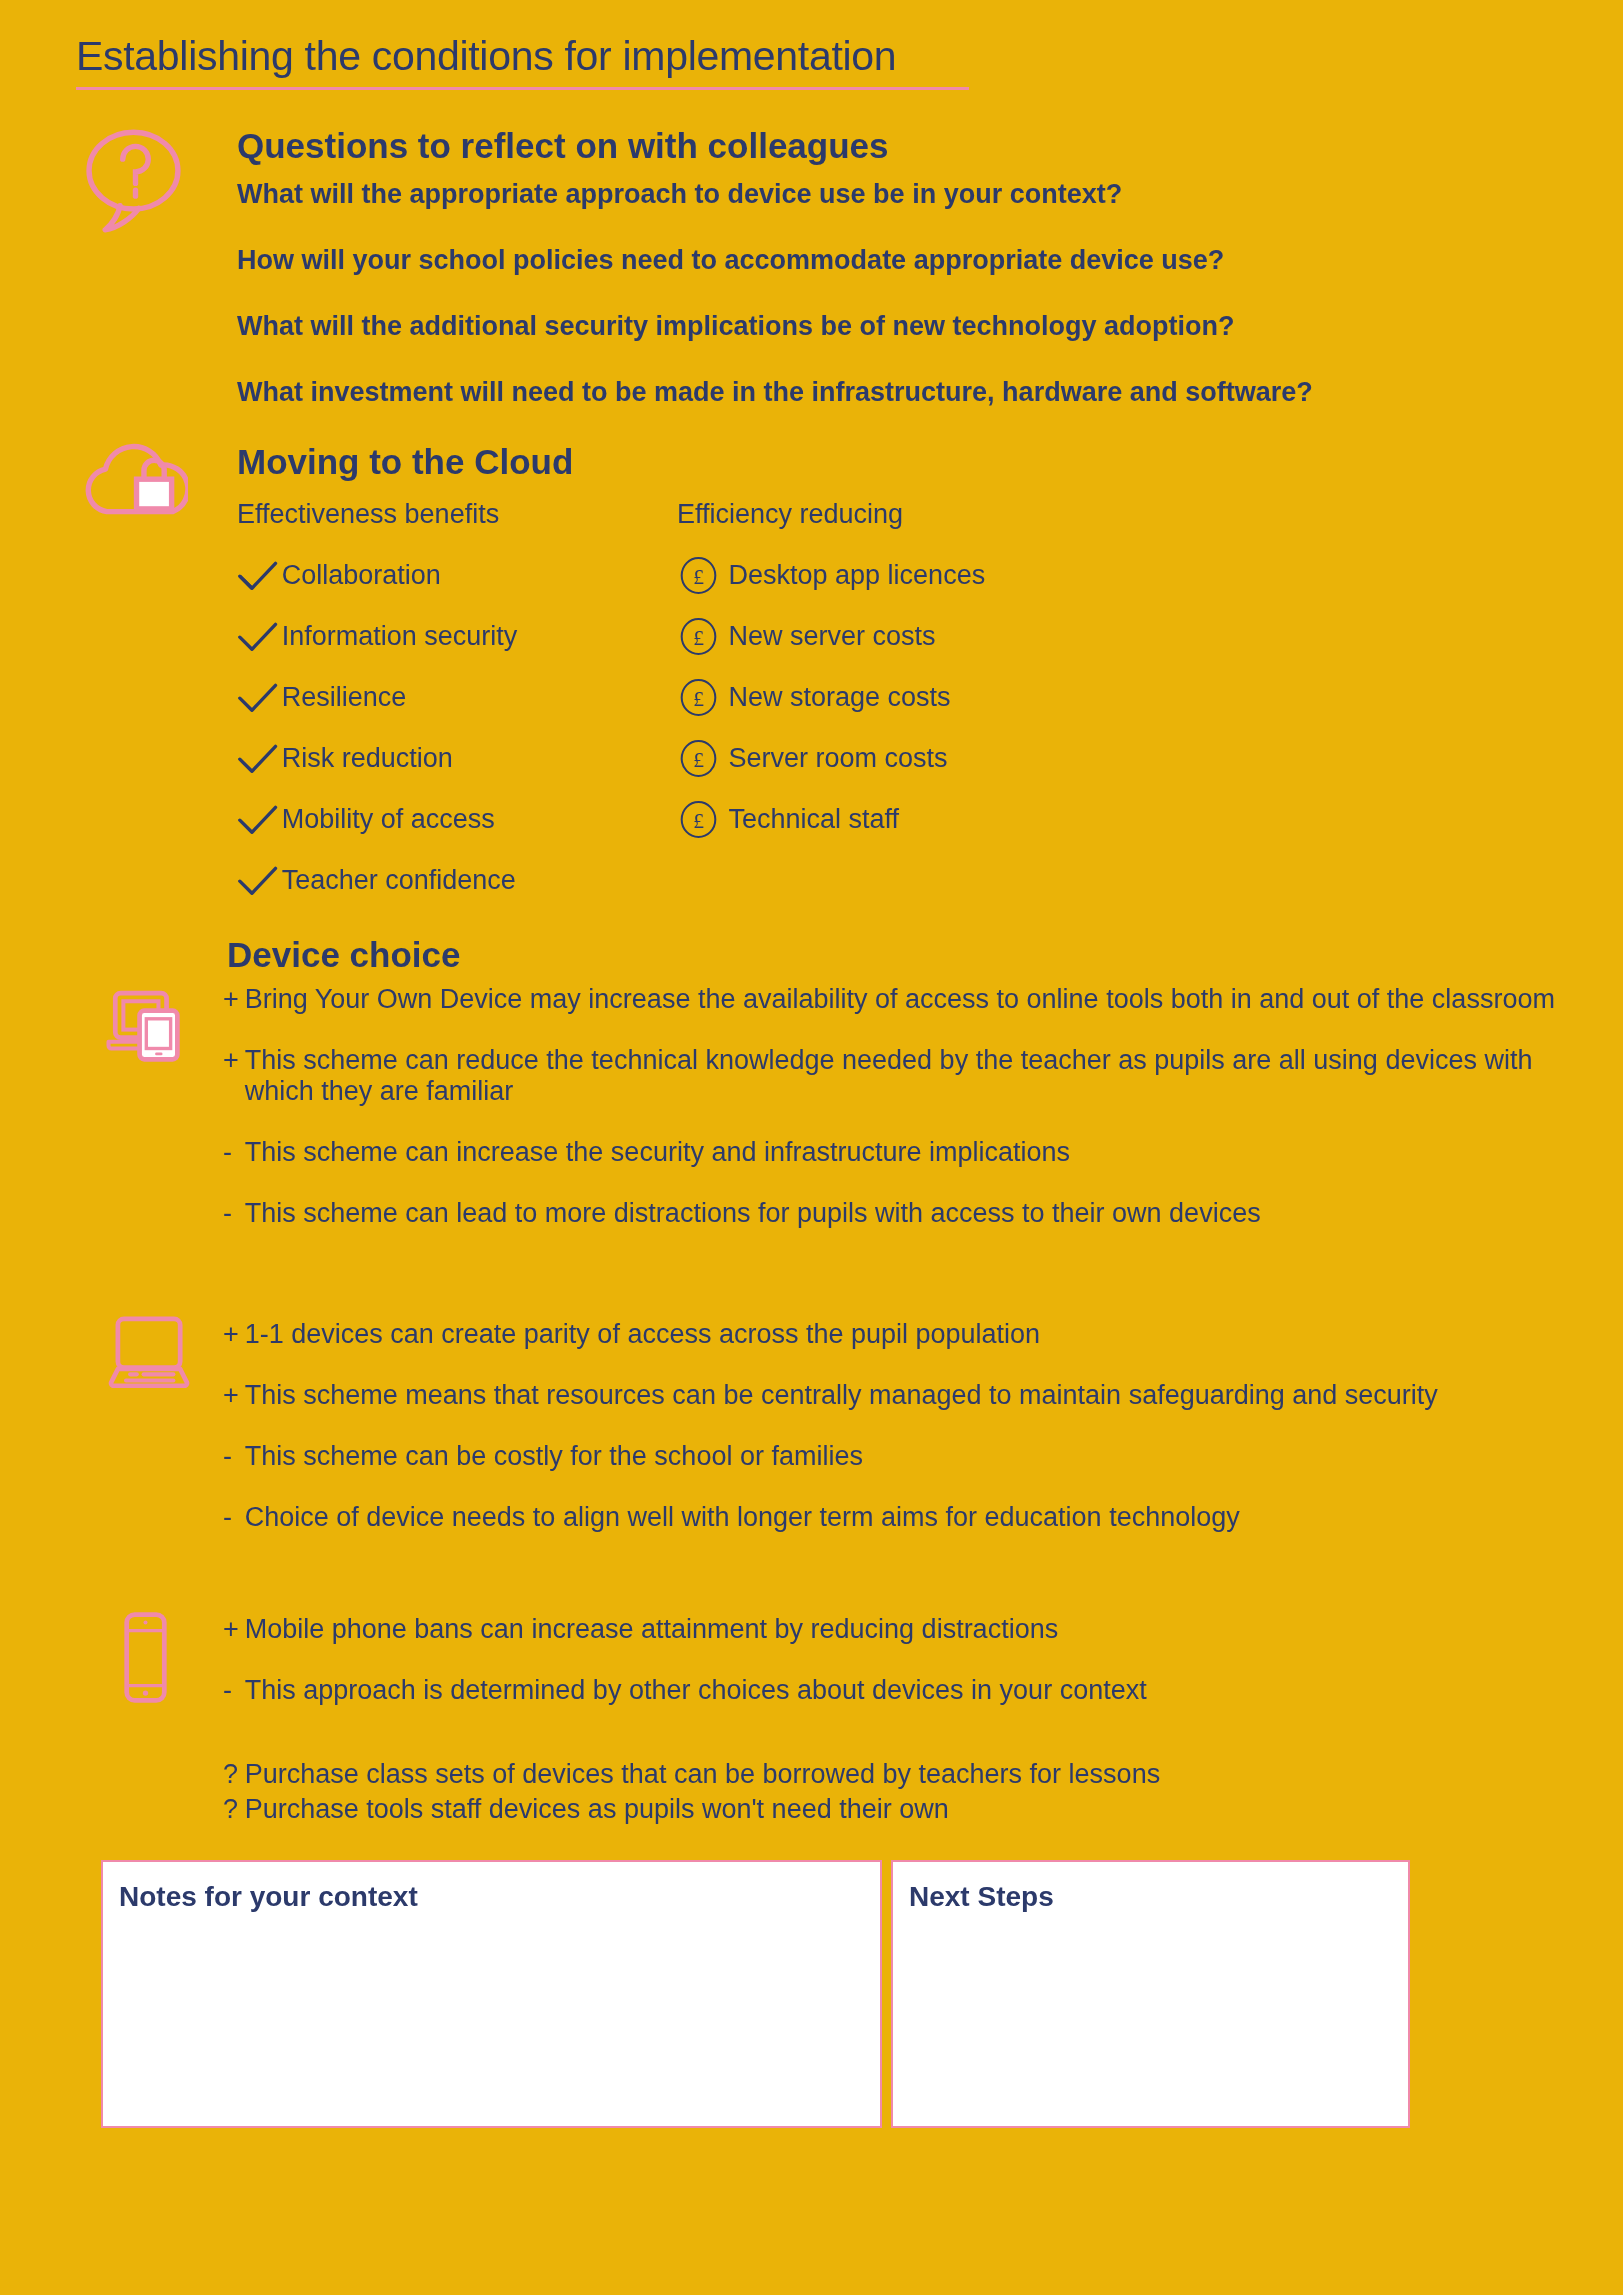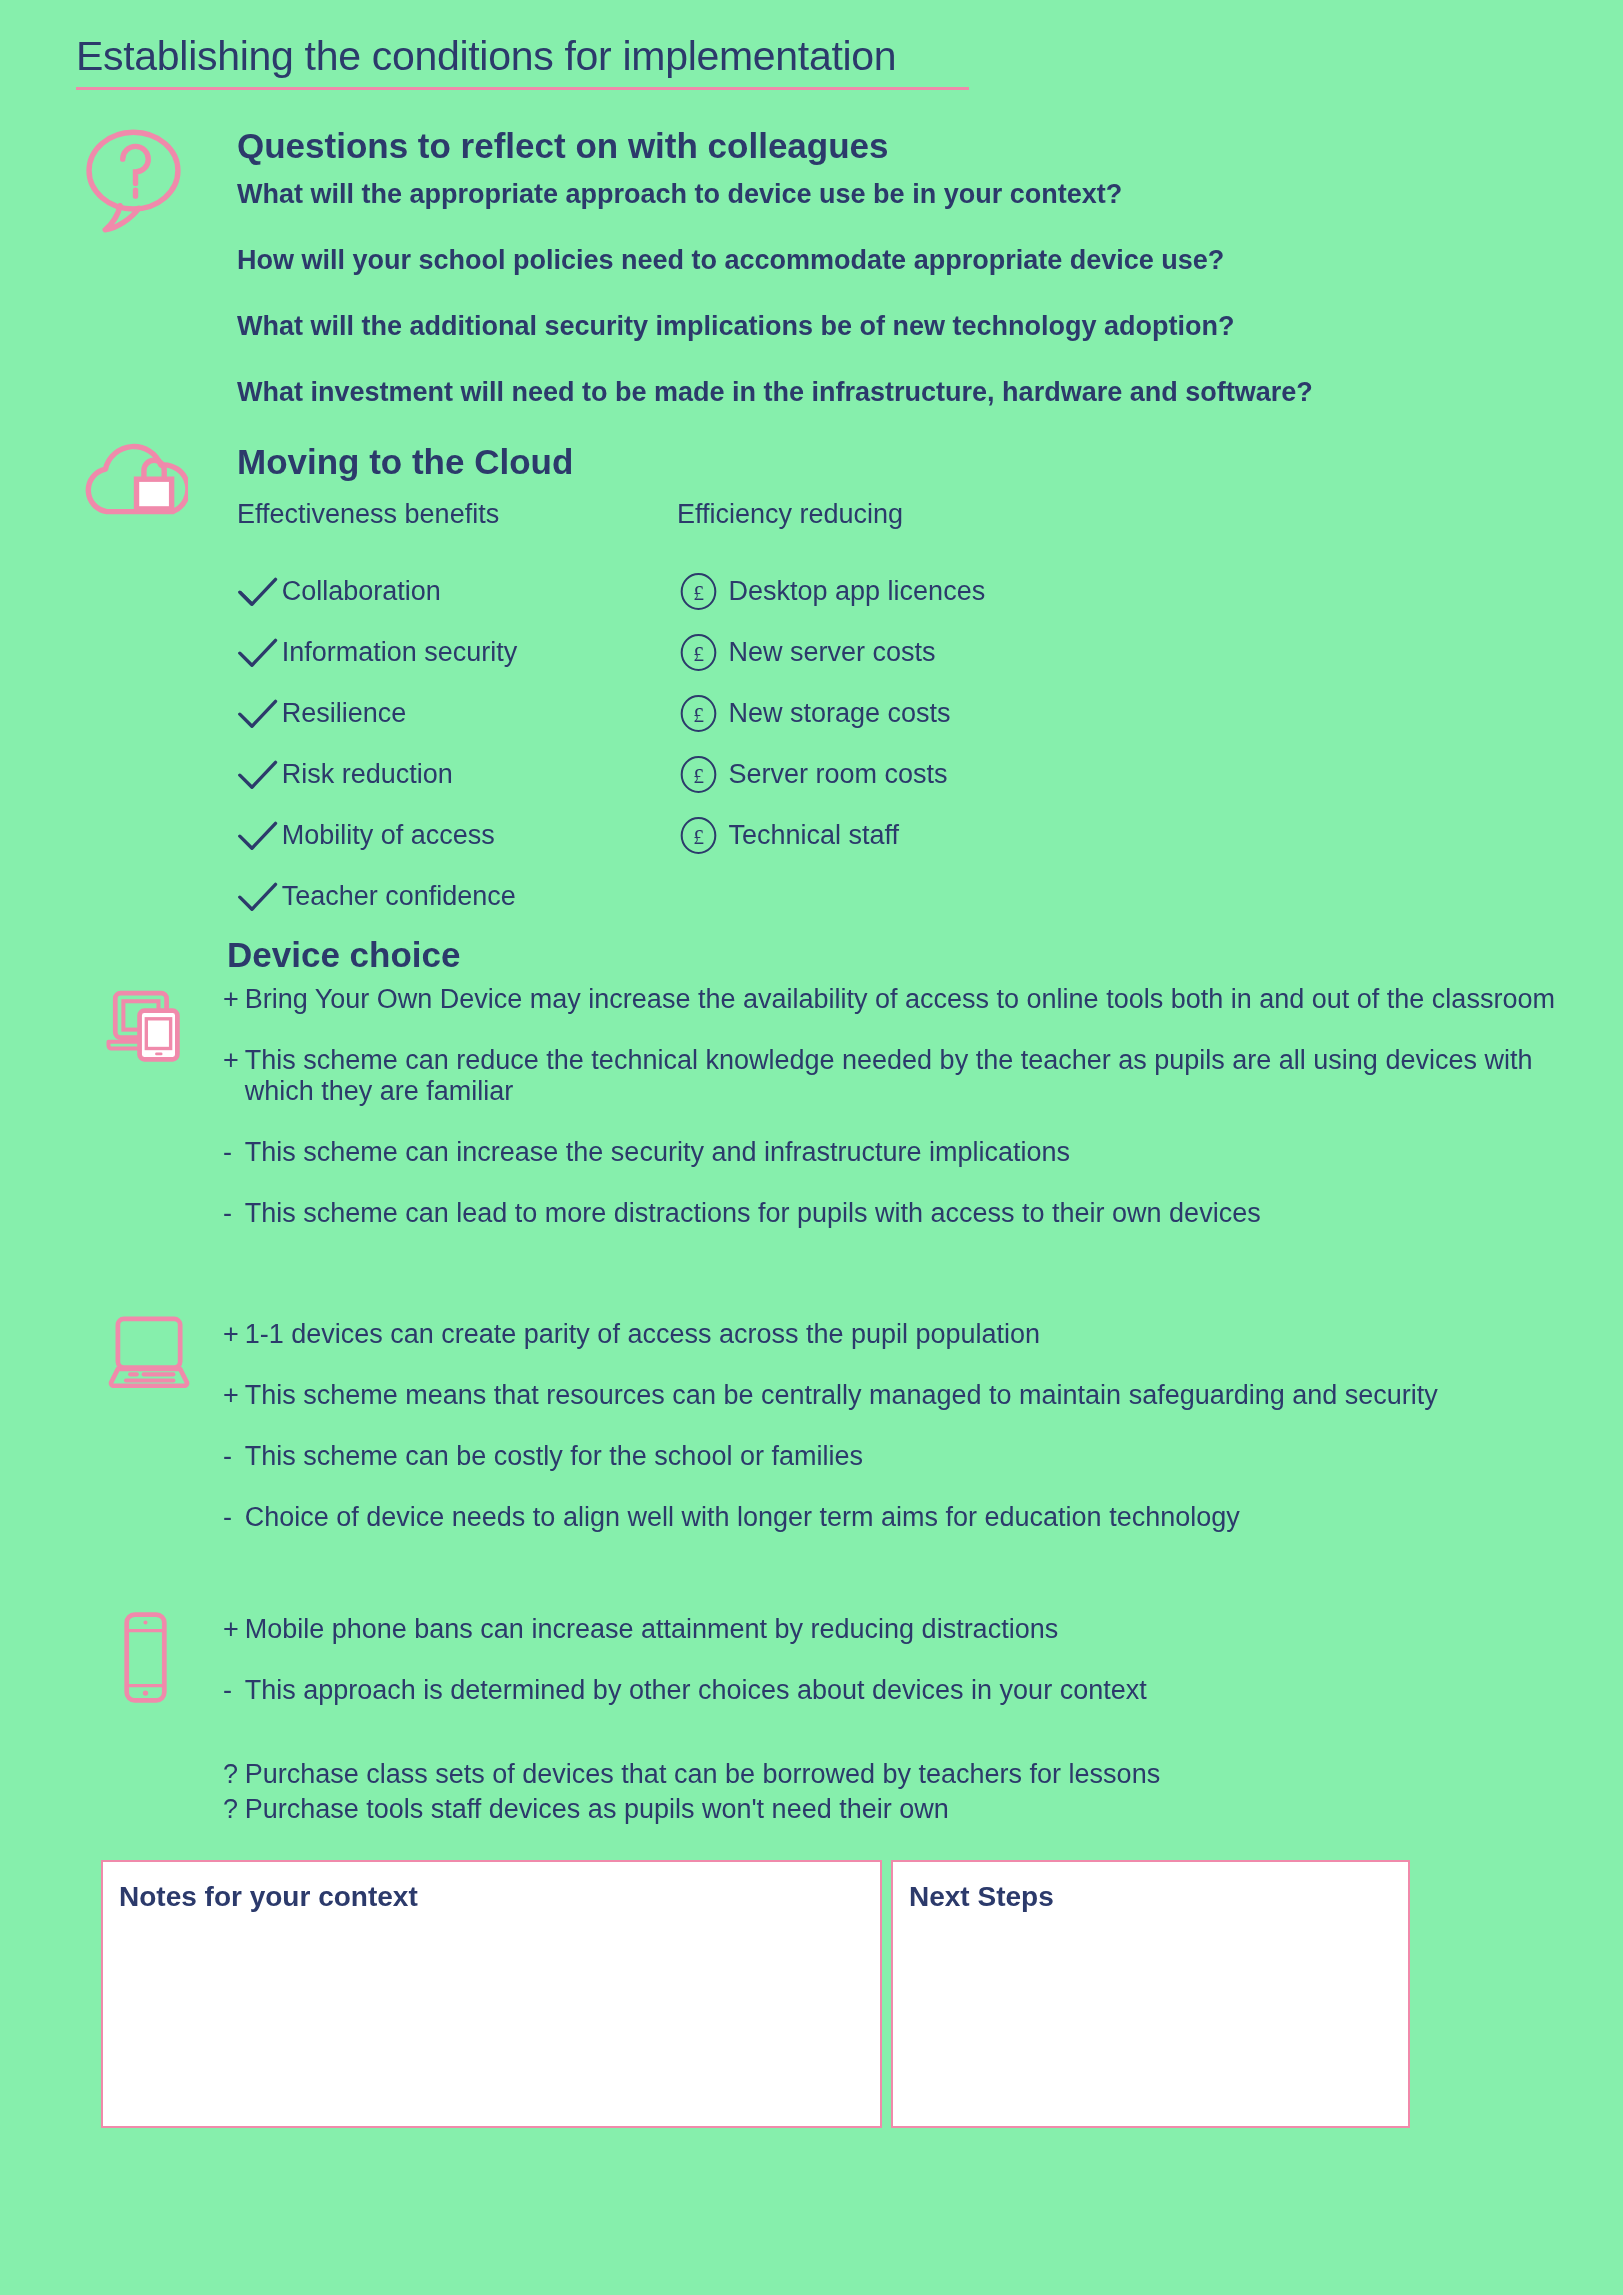--- a/index.html
+++ b/index.html
@@ -13,21 +13,21 @@
     font-family: "Liberation Sans", sans-serif;
     color: #2c3a6b;
     position: relative;
     overflow: hidden;
   }
 
   .page {
     position: relative;
     width: 1624px;
     height: 2295px;
-    background: #86efac;
+    background: #eab308;
   }
 
   
   .title-wrap {
     position: absolute;
     left: 76px;
     top: 34px;
     width: 900px;
   }
   .title {
@@ -73,21 +73,21 @@
   .cloud-cols {
     position: absolute;
     left: 237px;
     top: 499px;
     width: 1285px;
   }
   .col-head {
     font-size: 27px;
     color: #2c3a6b;
     font-weight: 400;
-    margin-bottom: 31px;
+    margin-bottom: 15px;
     white-space: nowrap;
   }
   .bcol {
     position: absolute;
     top: 0;
   }
   .bcol.left  { left: 0px;   width: 433px; }
   .bcol.right { left: 440px; width: 609px; }
 
   .brow {

